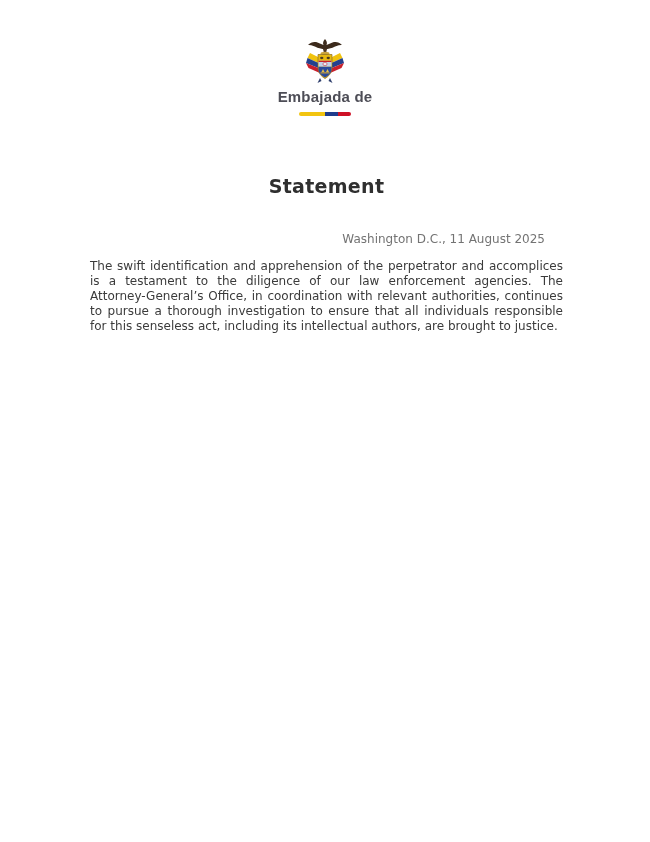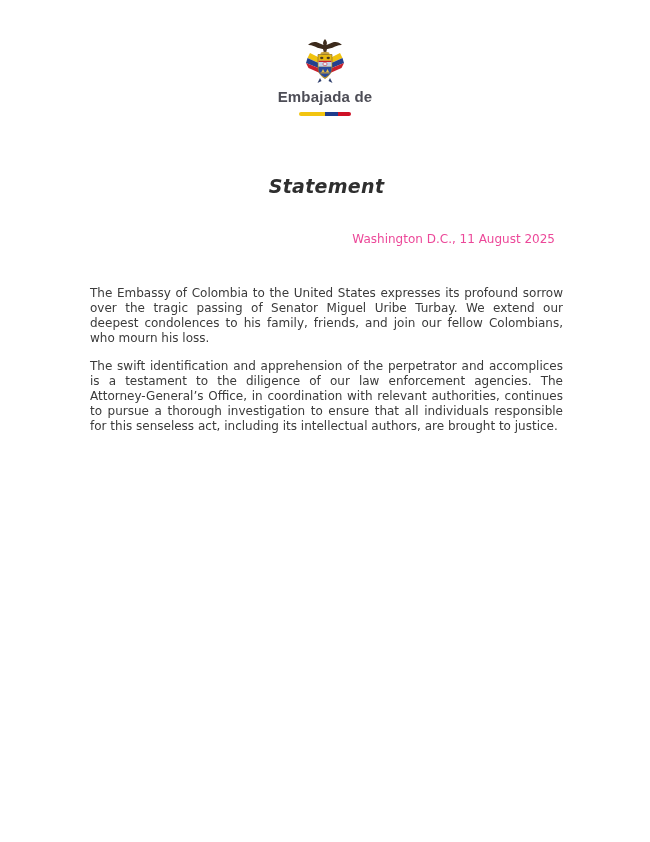--- a/index.html
+++ b/index.html
@@ -37,27 +37,26 @@
   .flag-red    { width:25%; }
   
   .content { margin:0 87px 0 90px; }
   .title {
     margin:59px 0 0;
     text-align:center;
     font-size:19px;
     font-weight:bold;
     letter-spacing:0.3px;
     color:#2f2f2f;
-    font-style:italic;
   }
   .dateline {
-    margin:35px 8px 0;
+    margin:35px 18px 0;
     text-align:right;
     font-size:12px;
-    color:#ec4899;
+    color:#737373;
   }
   .para {
     margin:13px 0 0;
     text-align:justify;
     font-size:12px;
     line-height:15px;
     color:#3b3b3b;
   }
   .para-first { margin-top:40px; }
 </style>
@@ -119,20 +118,19 @@
     </div>
 
   </header>
 
   <main class="content">
 
     <h1 class="title">Statement</h1>
 
     <p class="dateline">Washington D.C., 11 August 2025</p>
 
-    <p class="para para-first">The Embassy of Colombia to the United States expresses its profound sorrow over the tragic passing of Senator Miguel Uribe Turbay. We extend our deepest condolences to his family, friends, and join our fellow Colombians, who mourn his loss.</p>
 
 
     <p class="para">The swift identification and apprehension of the perpetrator and accomplices is a testament to the diligence of our law enforcement agencies. The Attorney-General’s Office, in coordination with relevant authorities, continues to pursue a thorough investigation to ensure that all individuals responsible for this senseless act, including its intellectual authors, are brought to justice.</p>
 
   </main>
 
 </div>
 
 </body></html>

